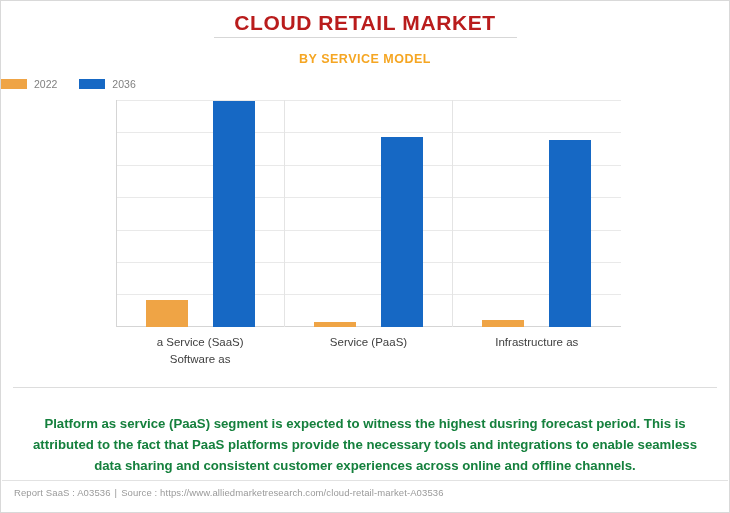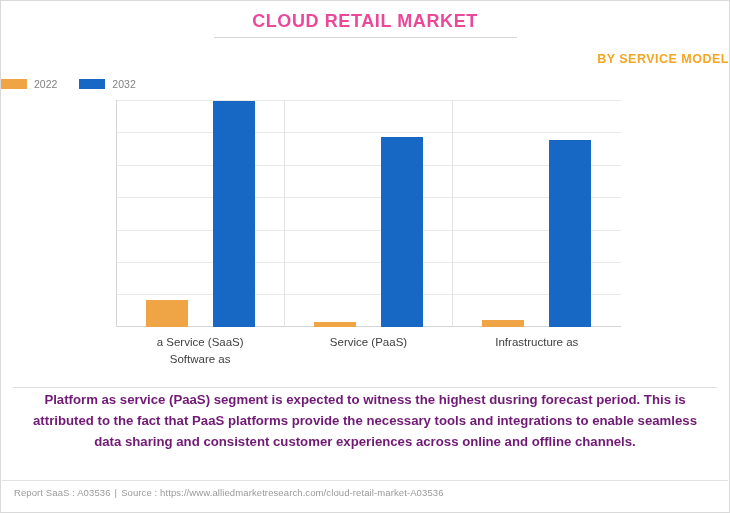--- a/index.html
+++ b/index.html
@@ -22,39 +22,39 @@
     background: #ffffff;
   }
 
   
   .chart-title {
     position: absolute;
     left: 0;
     top: 10px;
     width: 728px;
     text-align: center;
-    font-size: 18px;
+    font-size: 21px;
     font-weight: bold;
     letter-spacing: 0.6px;
-    color: #ec4899;
+    color: #b91c1c;
   }
   .title-rule {
     position: absolute;
     left: 213px;
     top: 36px;
     width: 303px;
     height: 1px;
     background: #d7d7d7;
   }
   .chart-subtitle {
     position: absolute;
     left: 0;
     top: 51px;
     width: 728px;
-    text-align: right;
+    text-align: center;
     font-size: 12.5px;
     font-weight: bold;
     letter-spacing: 0.5px;
     color: #f5a623;
   }
 
   
   .legend {
     position: absolute;
     left: 0;
@@ -167,27 +167,27 @@
     position: absolute;
     left: 12px;
     top: 386px;
     width: 704px;
     height: 1px;
     background: #dddddd;
   }
   .caption {
     position: absolute;
     left: 20px;
-    top: 388px;
+    top: 412px;
     width: 688px;
     text-align: center;
     font-size: 13.2px;
     font-weight: bold;
     line-height: 21px;
-    color: #701a75;
+    color: #15803d;
   }
 
   
   .footer-rule {
     position: absolute;
     left: 1px;
     top: 479px;
     width: 726px;
     height: 1px;
     background: #e2e2e2;
@@ -211,21 +211,21 @@
   <div class="title-rule"></div>
   <div class="chart-subtitle">BY SERVICE MODEL</div>
 
   <div class="legend">
     <div class="legend-item">
       <span class="legend-swatch bar-2022" style="background: rgb(239, 164, 69);"></span>
       <span class="legend-label">2022</span>
     </div>
     <div class="legend-item">
       <span class="legend-swatch bar-2032" style="background: rgb(22, 104, 196);"></span>
-      <span class="legend-label">2032</span>
+      <span class="legend-label">2036</span>
     </div>
   </div>
 
   <div class="plot-area">
     <div class="gridline" style="top:0px"></div>
     <div class="gridline" style="top:32px"></div>
     <div class="gridline" style="top:65px"></div>
     <div class="gridline" style="top:97px"></div>
     <div class="gridline" style="top:130px"></div>
     <div class="gridline" style="top:162px"></div>

